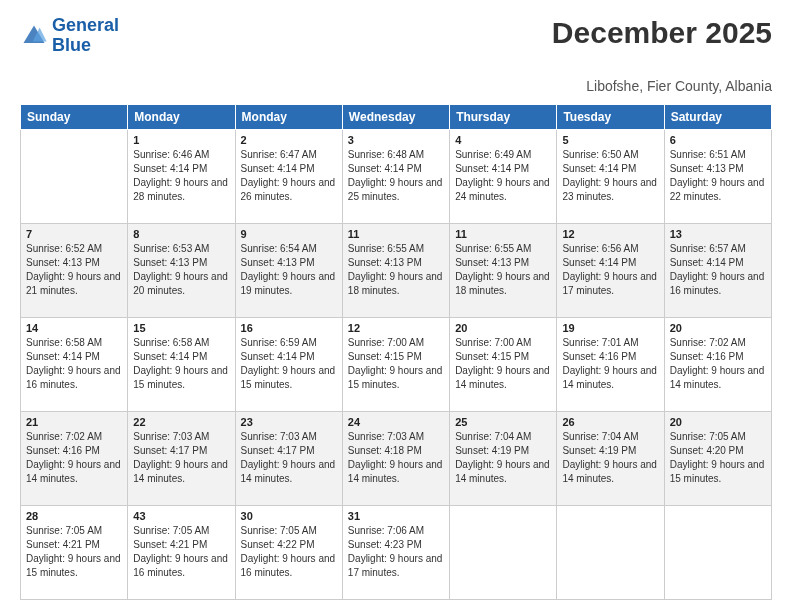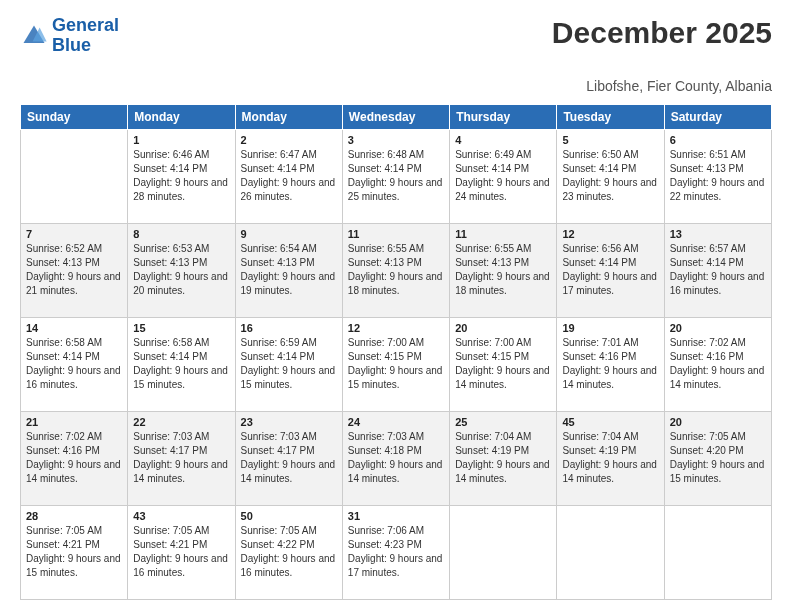--- a/index.html
+++ b/index.html
@@ -231,39 +231,39 @@
           </td>
           <td>
             <span class="day-num">24</span>
             <div class="day-info">Sunrise: 7:03 AM<br>Sunset: 4:18 PM<br>Daylight: 9 hours and 14 minutes.</div>
           </td>
           <td>
             <span class="day-num">25</span>
             <div class="day-info">Sunrise: 7:04 AM<br>Sunset: 4:19 PM<br>Daylight: 9 hours and 14 minutes.</div>
           </td>
           <td>
-            <span class="day-num">45</span>
+            <span class="day-num">26</span>
             <div class="day-info">Sunrise: 7:04 AM<br>Sunset: 4:19 PM<br>Daylight: 9 hours and 14 minutes.</div>
           </td>
           <td>
             <span class="day-num">20</span>
             <div class="day-info">Sunrise: 7:05 AM<br>Sunset: 4:20 PM<br>Daylight: 9 hours and 15 minutes.</div>
           </td>
         </tr>
         <tr class="row-white">
           <td>
             <span class="day-num">28</span>
             <div class="day-info">Sunrise: 7:05 AM<br>Sunset: 4:21 PM<br>Daylight: 9 hours and 15 minutes.</div>
           </td>
           <td>
             <span class="day-num">43</span>
             <div class="day-info">Sunrise: 7:05 AM<br>Sunset: 4:21 PM<br>Daylight: 9 hours and 16 minutes.</div>
           </td>
           <td>
-            <span class="day-num">50</span>
+            <span class="day-num">30</span>
             <div class="day-info">Sunrise: 7:05 AM<br>Sunset: 4:22 PM<br>Daylight: 9 hours and 16 minutes.</div>
           </td>
           <td>
             <span class="day-num">31</span>
             <div class="day-info">Sunrise: 7:06 AM<br>Sunset: 4:23 PM<br>Daylight: 9 hours and 17 minutes.</div>
           </td>
           <td class="empty-cell"></td>
           <td class="empty-cell"></td>
           <td class="empty-cell"></td>
         </tr>

